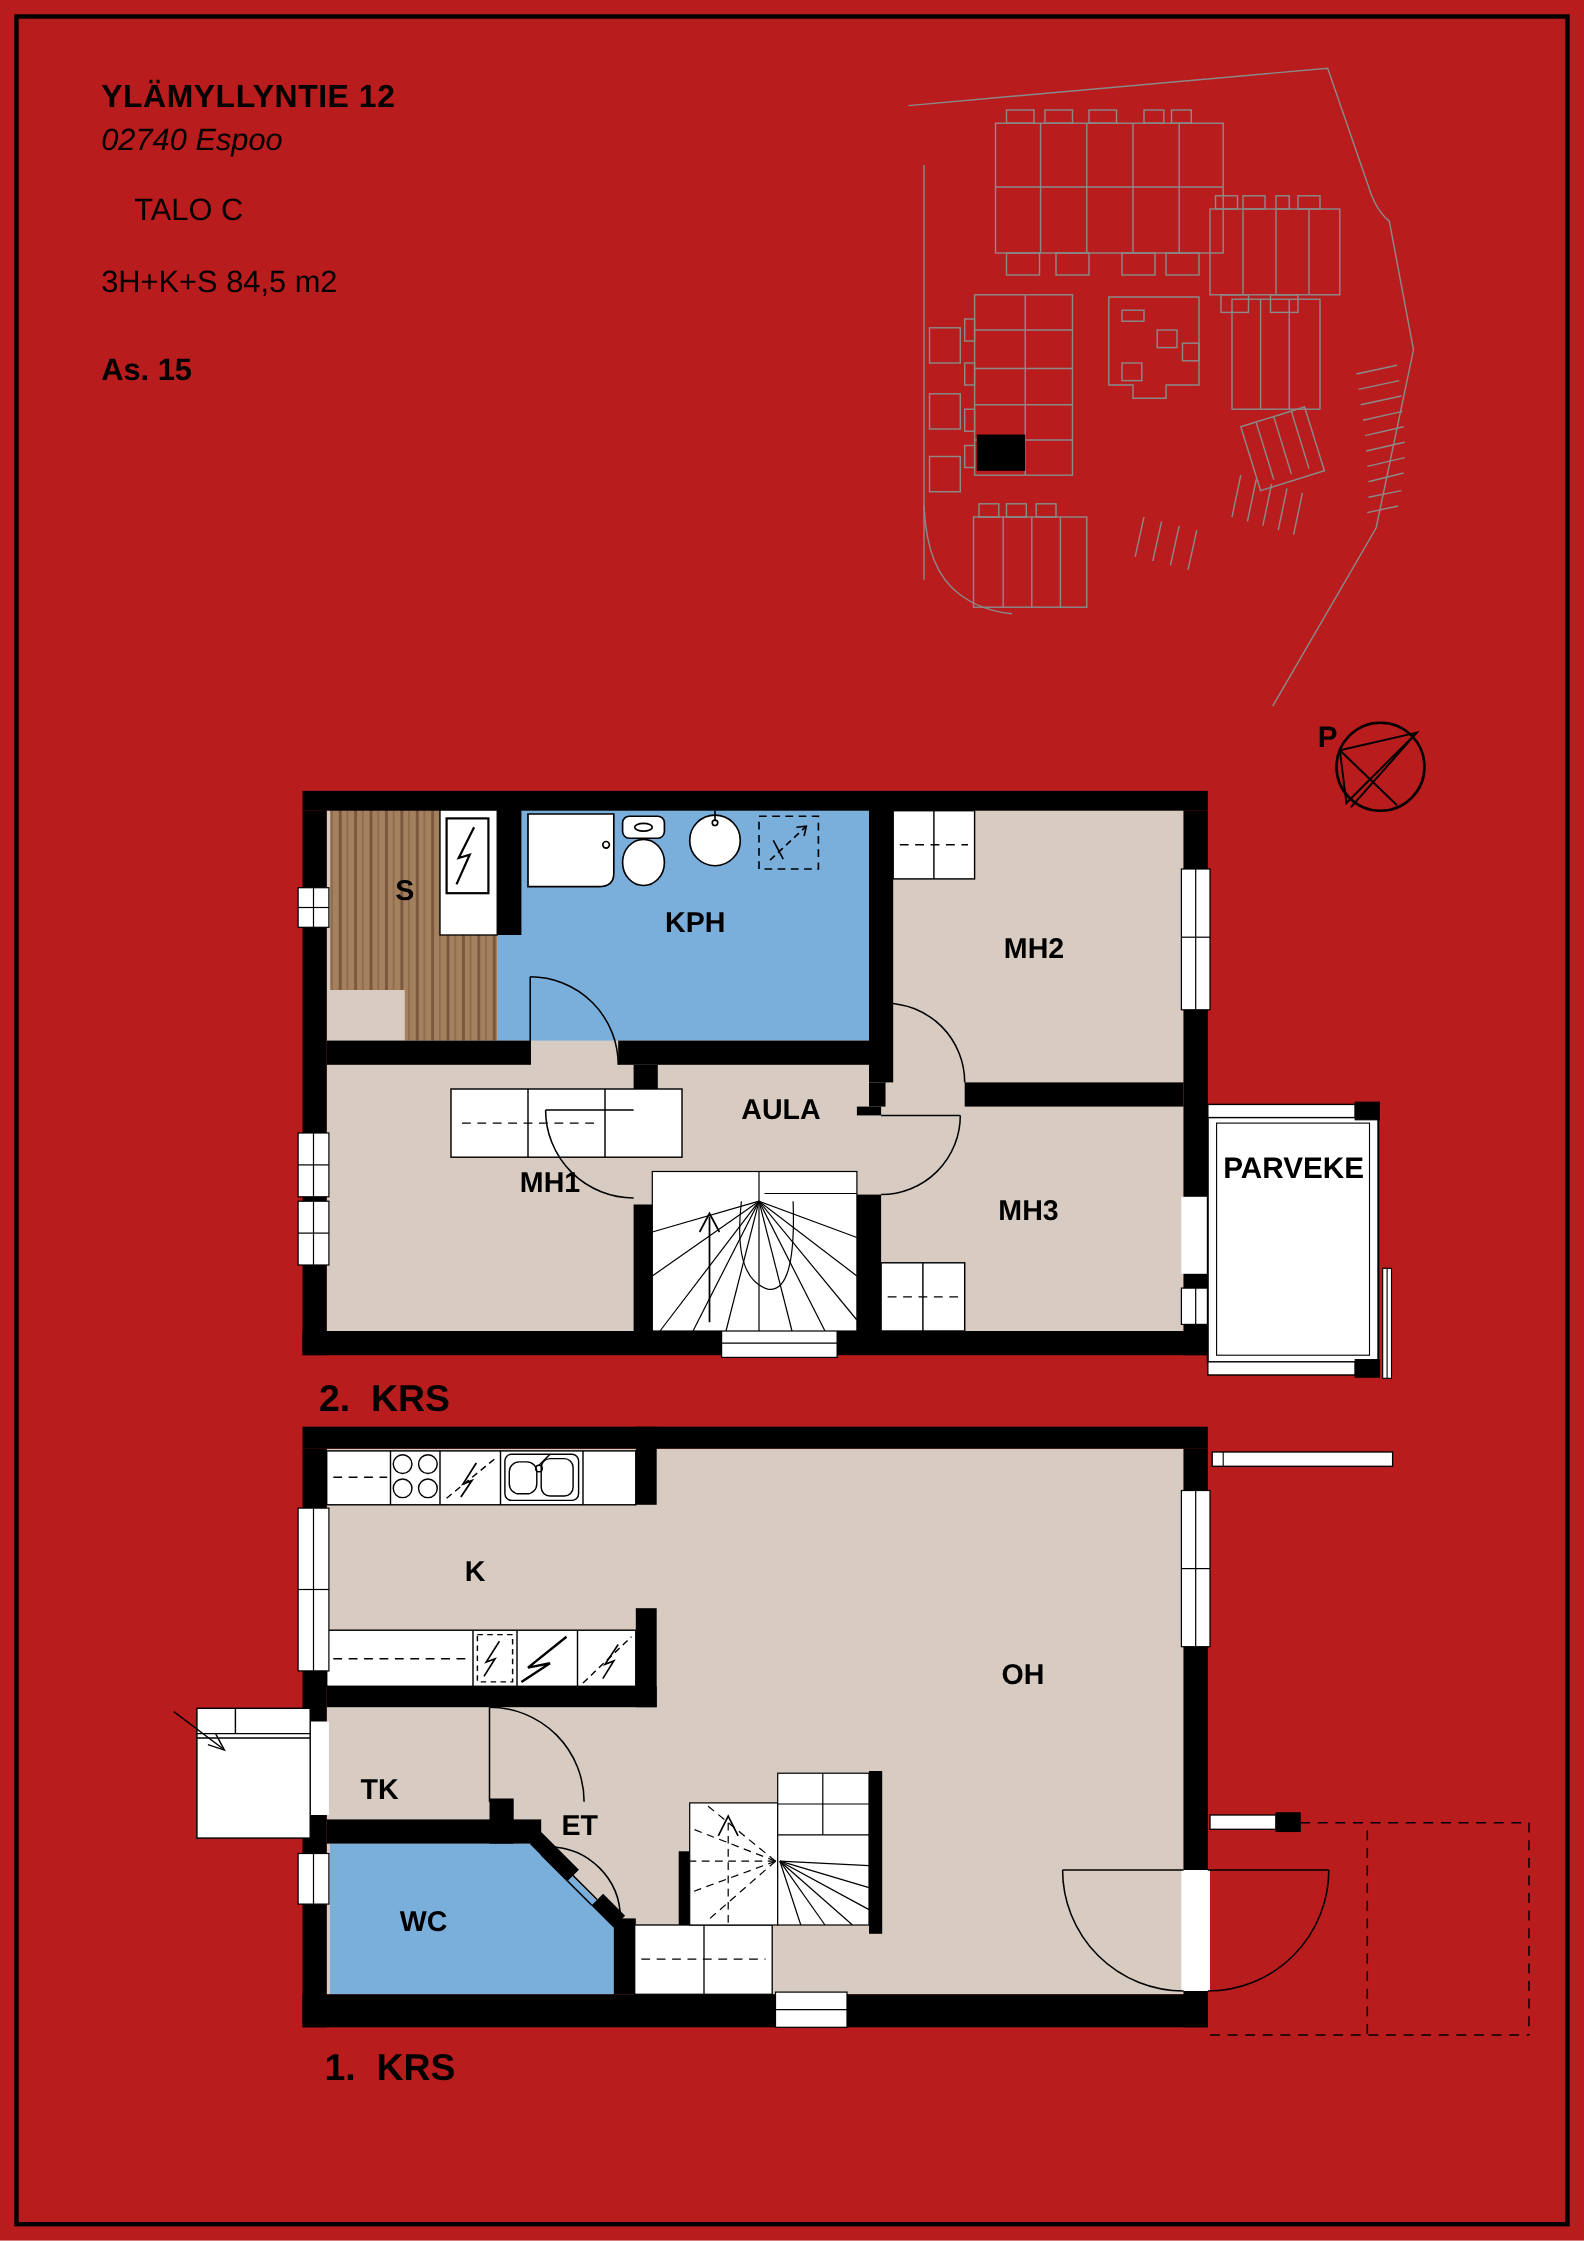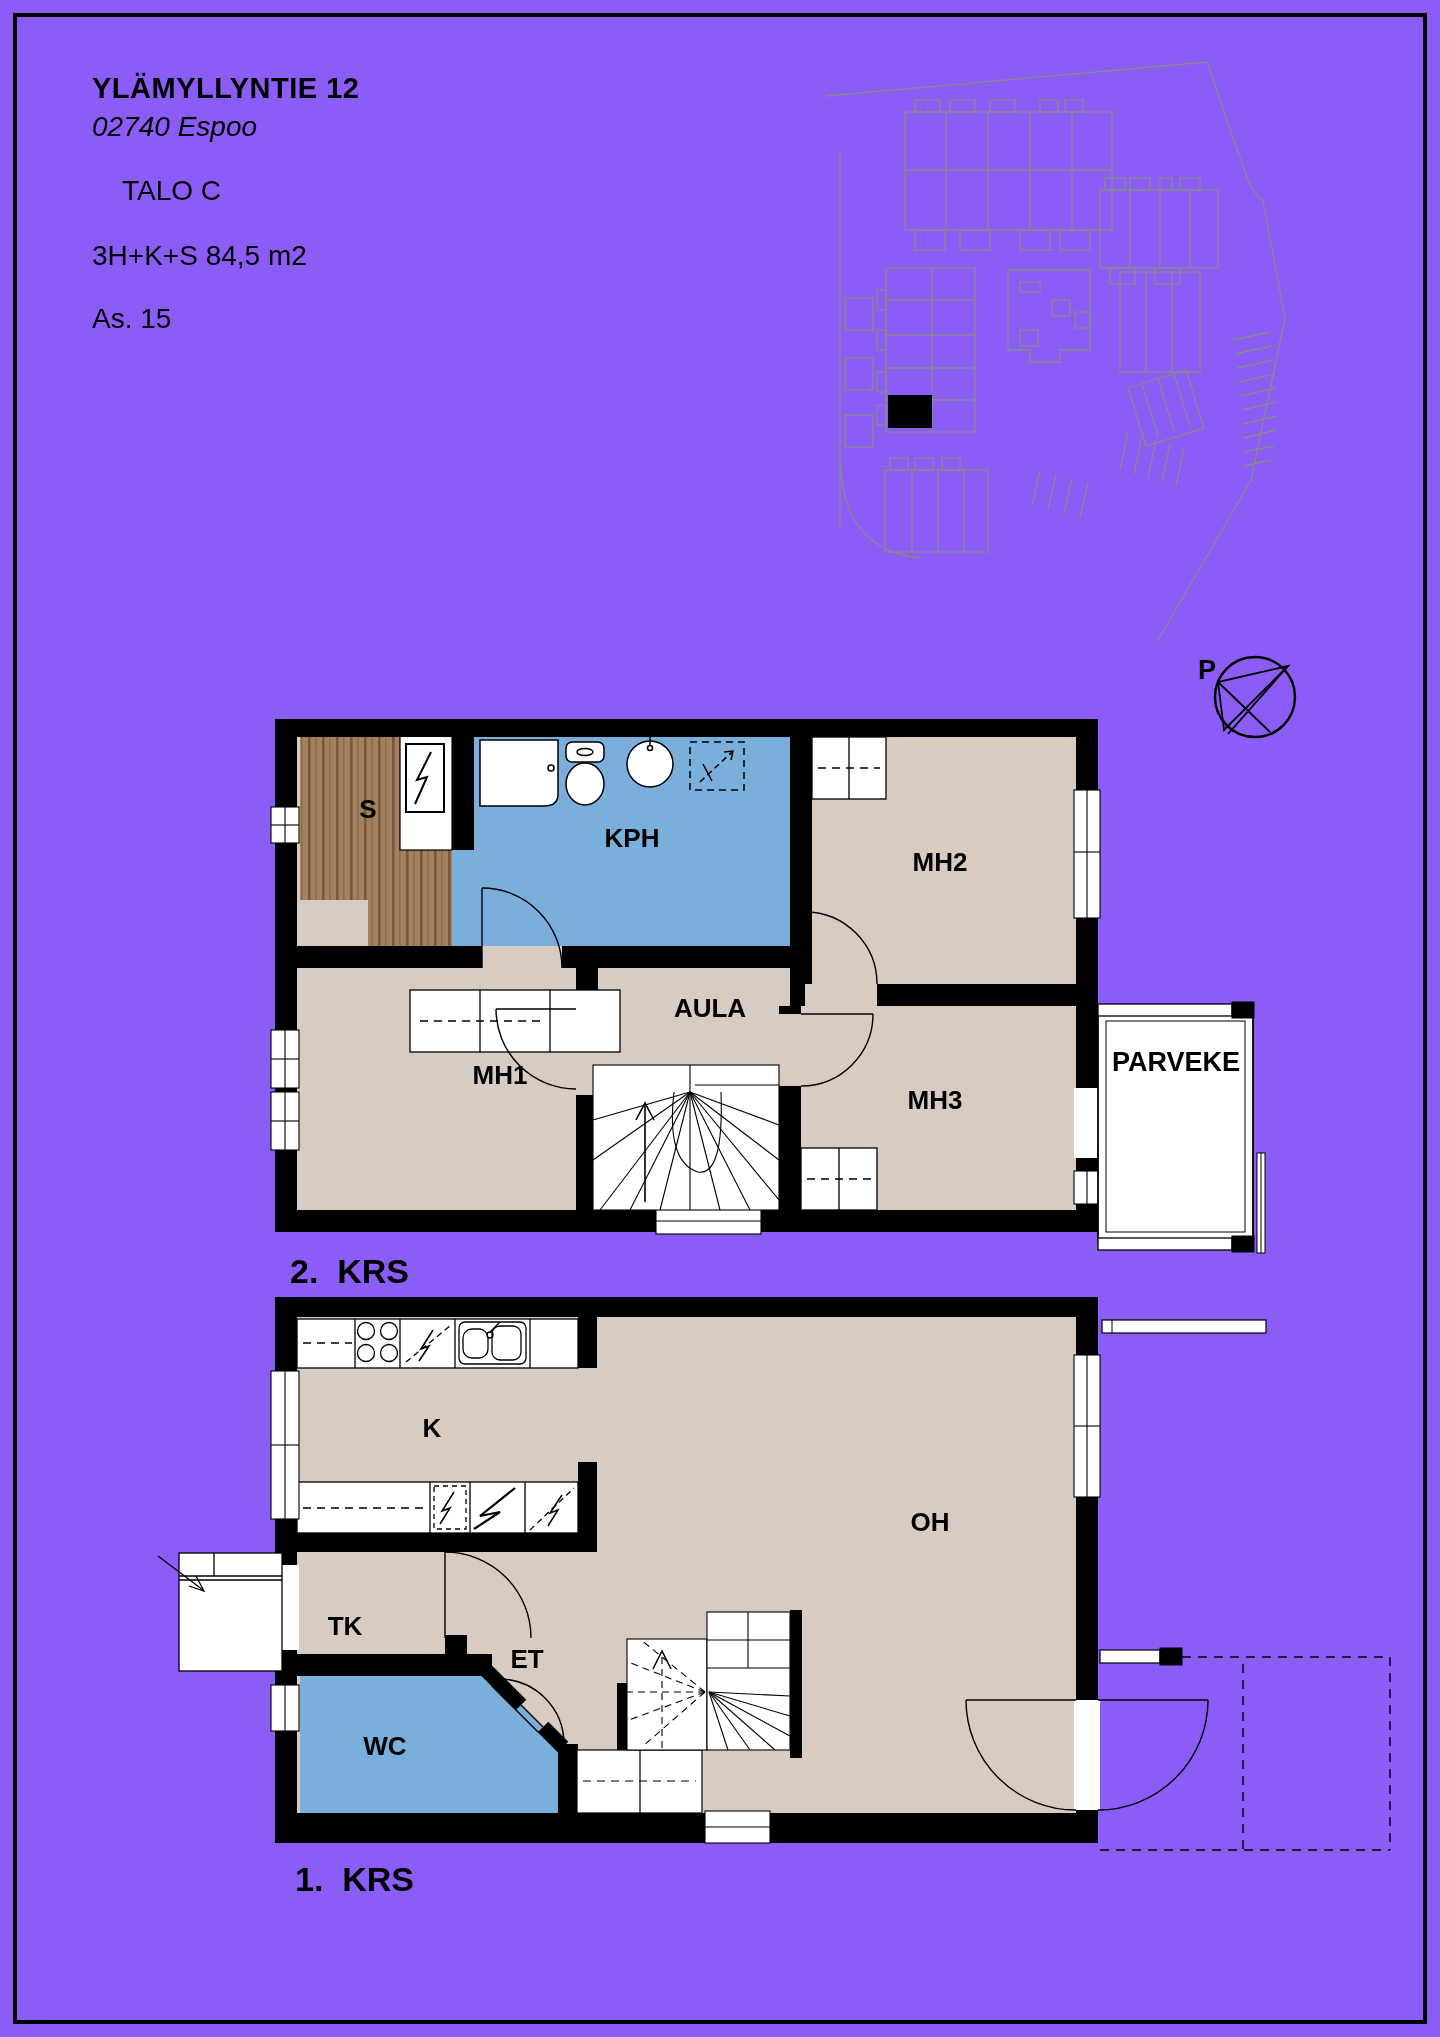--- a/index.html
+++ b/index.html
@@ -1,36 +1,36 @@
 <!DOCTYPE html>
 <html><head>
 <meta charset="utf-8">
 <style>
   html,body{margin:0;padding:0;background:#ffffff;}
-  .page{position:relative;width:1440px;height:2037px;background:#8b5cf6;overflow:hidden;
+  .page{position:relative;width:1440px;height:2037px;background:#b91c1c;overflow:hidden;
         font-family:"Liberation Sans",sans-serif;}
   .frame{position:absolute;left:13px;top:13px;right:13px;bottom:13px;border:4px solid #000;pointer-events:none;}
   .hdr{position:absolute;left:92px;color:#000;}
   .hdr.b{font-weight:bold;font-size:29px;letter-spacing:.5px;}
   .hdr.r{font-size:28px;}
   svg text{fill:#000;font-family:"Liberation Sans",sans-serif;white-space:pre;}
   .roomlbl{font-size:26px;font-weight:bold;}
   .biglbl{font-size:34px;font-weight:bold;}
 </style>
 </head>
 <body>
 
 <div class="page">
   <div class="frame"></div>
 
   <div class="hdr b" style="top:72px;">YLÄMYLLYNTIE 12</div>
   <div class="hdr r" style="top:111px;font-style:italic;">02740 Espoo</div>
   <div class="hdr r" style="top:175px;margin-left:30px;">TALO C</div>
   <div class="hdr r" style="top:240px;">3H+K+S  84,5 m2</div>
-  <div class="hdr r" style="top:303px;">As. 15</div>
+  <div class="hdr r" style="top:320px;font-weight:bold;">As. 15</div>
 
   <svg width="1440" height="2037" viewBox="0 0 1440 2037" style="position:absolute;left:0;top:0;">
     <defs>
       <pattern id="woodp" width="14" height="14" patternUnits="userSpaceOnUse">
         <rect width="14" height="14" fill="#a5805e"></rect>
         <rect x="0" width="2.6" height="14" fill="#79583e"></rect>
         <rect x="7" width="1.6" height="14" fill="#8d6b4e"></rect>
       </pattern>
     </defs>
 

